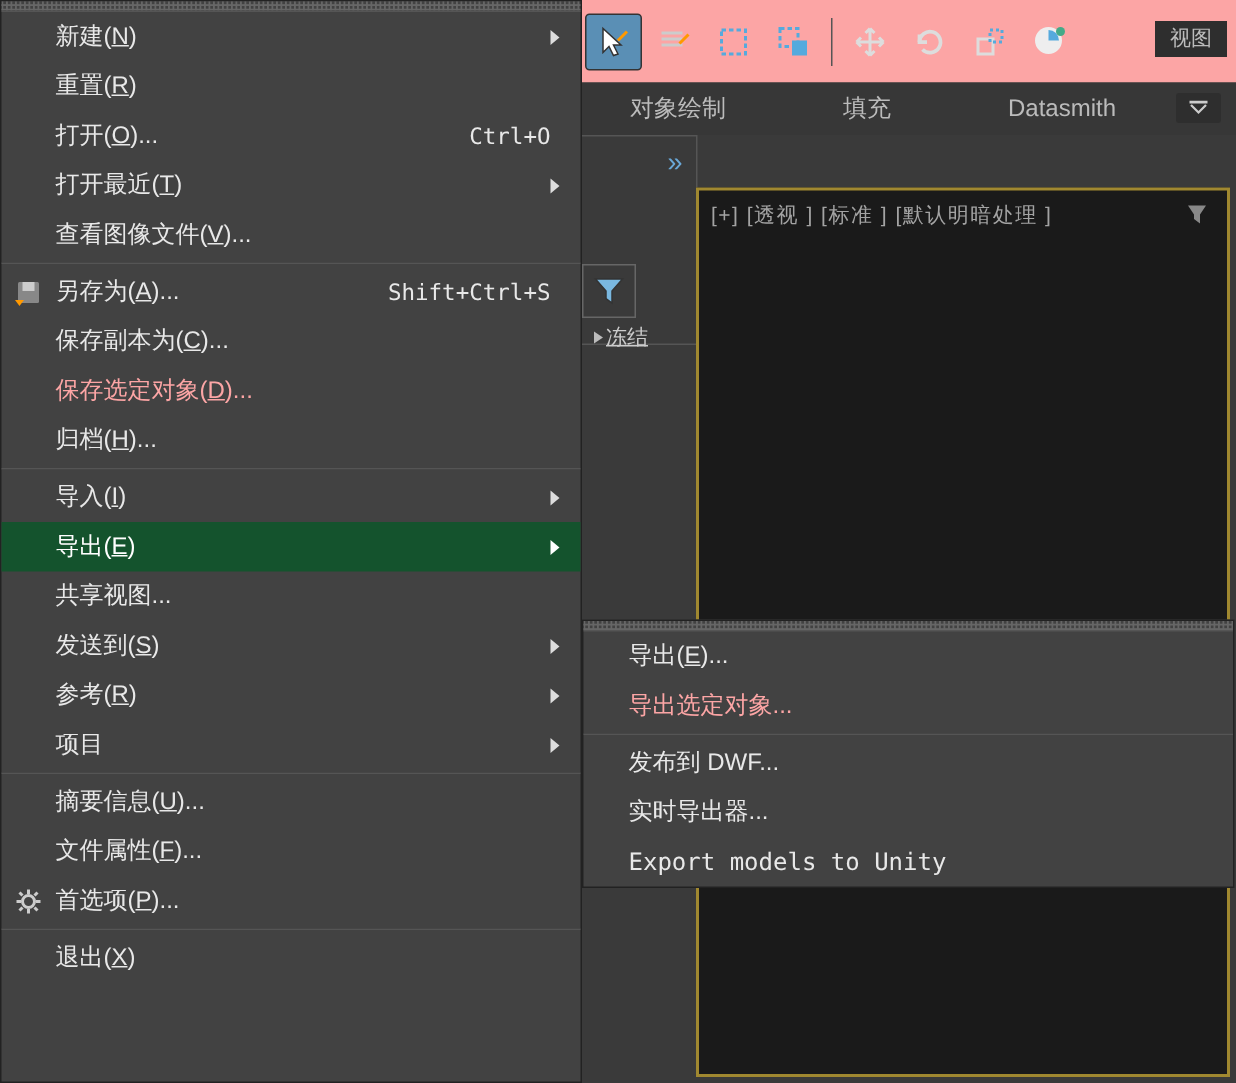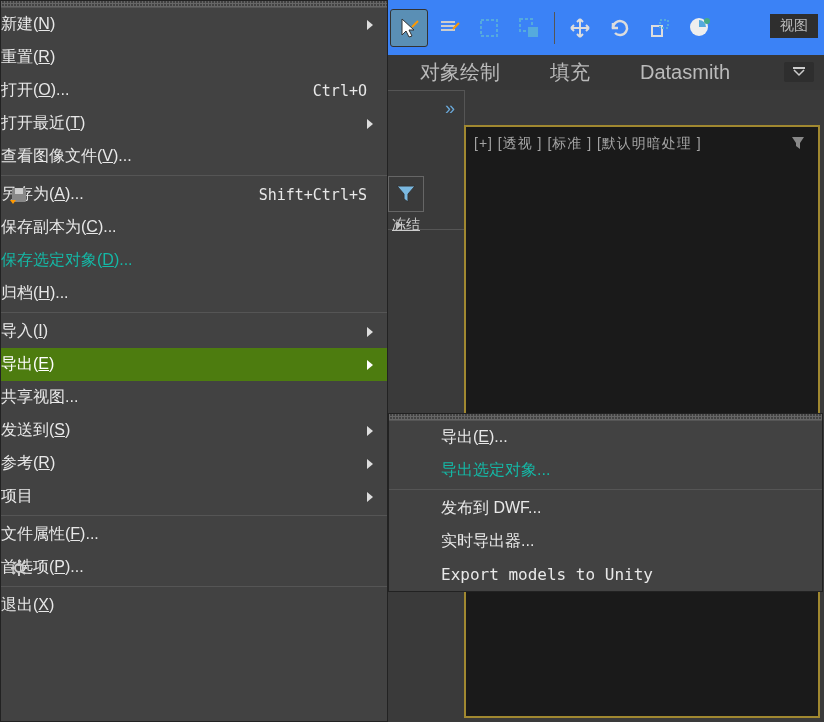--- a/index.html
+++ b/index.html
@@ -1,53 +1,53 @@
 <!DOCTYPE html>
 <html><head>
 <meta charset="utf-8">
 <style>
 * { margin: 0; padding: 0; box-sizing: border-box; font-family: "Microsoft YaHei", sans-serif; }
 body { background: #3a3a3a; width: 824px; height: 722px; overflow: hidden; position: relative; color: #e0e0e0; font-size: 14px; }
 
-.toolbar-top { position: absolute; top: 0; left: 0; right: 0; height: 55px; background: #3b82f6; display: flex; align-items: center; padding-left: 390px; gap: 2px; }
+.toolbar-top { position: absolute; top: 0; left: 0; right: 0; height: 55px; background: #fca5a5; display: flex; align-items: center; padding-left: 390px; gap: 2px; }
 .toolbar-top .tool-btn { width: 38px; height: 38px; display: flex; align-items: center; justify-content: center; border-radius: 3px; }
 .toolbar-top .tool-btn.active { background: #5a8fb5; border: 1px solid #333; }
 .toolbar-top .sep { width: 1px; height: 32px; background: #555; margin: 0 4px; }
 .view-label { position: absolute; right: 6px; top: 14px; background: #2e2e2e; padding: 3px 10px; color: #bbb; font-size: 14px; }
 
-.secondary-bar { position: absolute; top: 55px; left: 0; right: 0; height: 35px; background: #373737; display: flex; align-items: center; padding-left: 420px; gap: 50px; color: #bbb; font-size: 20px; }
+.secondary-bar { position: absolute; top: 55px; left: 0; right: 0; height: 35px; background: #373737; display: flex; align-items: center; padding-left: 420px; gap: 78px; color: #bbb; font-size: 16px; }
 .secondary-bar > span { cursor: default; }
 .dropdown-btn { position: absolute; right: 10px; top: 7px; width: 30px; height: 20px; background: #2e2e2e; border-radius: 2px; display: flex; align-items: center; justify-content: center; }
 
 .panel-left { position: absolute; top: 90px; left: 385px; width: 80px; height: 140px; background: #3a3a3a; border: 1px solid #555; }
 .panel-filter-icon { width: 36px; height: 36px; margin: 85px 0 0 2px; background: #3a3a3a; border: 1px solid #666; display: flex; align-items: center; justify-content: center; }
 .dbl-arrow { position: absolute; top: 98px; left: 445px; color: #6aa8d8; font-size: 18px; }
-.freeze-label { position: absolute; top: 216px; left: 392px; color: #ccc; font-size: 14px; text-decoration: underline; }
+.freeze-label { position: absolute; top: 216px; left: 404px; color: #ccc; font-size: 14px; text-decoration: underline; }
 .freeze-tri { position: absolute; top: 221px; left: 396px; width: 0; height: 0; border-style: solid; border-width: 4px 0 4px 6px; border-color: transparent transparent transparent #bbb; }
 
 .viewport { position: absolute; top: 125px; left: 464px; right: 4px; bottom: 4px; background: #1a1a1a; border: 2px solid #a08830; }
 .viewport-header { position: absolute; top: 8px; left: 8px; color: #a3a3a3; font-size: 14px; letter-spacing: 1px; }
 .viewport-filter-icon { position: absolute; top: 8px; right: 12px; color: #888; }
 
 
 .file-menu { position: absolute; top: 0; left: 0; width: 388px; height: 722px; background: #424242; border: 1px solid #222; }
 .grip-top { height: 7px; background: repeating-linear-gradient(90deg, #666 0 1px, transparent 1px 3px), repeating-linear-gradient(0deg, #666 0 1px, transparent 1px 3px); background-size: 3px 3px; border-bottom: 1px solid #555; }
-.menu-item { height: 33px; display: flex; align-items: center; padding-right: 20px; color: #e8e8e8; font-size: 16px; position: relative; }
+.menu-item { height: 33px; display: flex; align-items: center; padding-left: 36px; padding-right: 20px; color: #e8e8e8; font-size: 16px; position: relative; }
 .menu-item .u { text-decoration: underline; }
 .menu-item .shortcut { margin-left: auto; font-family: monospace; font-size: 15px; text-align: center; }
 .menu-item .arrow { position: absolute; right: 14px; width: 0; height: 0; border-style: solid; border-width: 5px 0 5px 6px; border-color: transparent transparent transparent #ddd; }
-.menu-item.disabled { color: #14b8a6; }
-.menu-item.highlighted { background: #4d7c0f; color: #fff; }
+.menu-item.disabled { color: #fca5a5; }
+.menu-item.highlighted { background: #14532d; color: #fff; }
 .menu-item.highlighted .arrow { border-left-color: #fff; }
 .menu-sep { height: 1px; background: #303030; border-bottom: 1px solid #555; margin: 2px 0; }
 .menu-icon { position: absolute; left: 8px; width: 20px; height: 20px; display: flex; align-items: center; justify-content: center; }
 
 
 .export-menu { position: absolute; top: 413px; left: 388px; width: 435px; background: #424242; border: 1px solid #222; z-index: 10; }
-.export-menu .menu-item { padding-left: 52px; font-size: 16px; font-family: "Microsoft YaHei", monospace; }
+.export-menu .menu-item { padding-left: 30px; font-size: 16px; font-family: "Microsoft YaHei", monospace; }
 .export-menu .mono { font-family: Consolas, monospace; font-size: 16px; }
 
 svg { display: block; }
 </style>
 </head>
 <body>
 
 <div class="toolbar-top">
   <div class="tool-btn active">
     <svg width="22" height="22">
@@ -194,20 +194,23 @@
       </div>
       <div class="menu-item">
         <span>参考(<span class="u">R</span>)</span>
         <span class="arrow"></span>
       </div>
       <div class="menu-item">
         <span>项目</span>
         <span class="arrow"></span>
       </div>
       <div class="menu-sep"></div>
+      <div class="menu-item">
+        <span>摘要信息(<span class="u">U</span>)...</span>
+      </div>
       <div class="menu-item">
         <span>文件属性(<span class="u">F</span>)...</span>
       </div>
       <div class="menu-item">
         <span class="menu-icon">
           <svg width="18" height="18">
             <circle cx="9" cy="9" r="4" fill="none" stroke="#ccc" stroke-width="2"></circle>
             <g stroke="#ccc" stroke-width="2">
               <line x1="9" y1="1" x2="9" y2="4"></line>
               <line x1="9" y1="14" x2="9" y2="17"></line>

